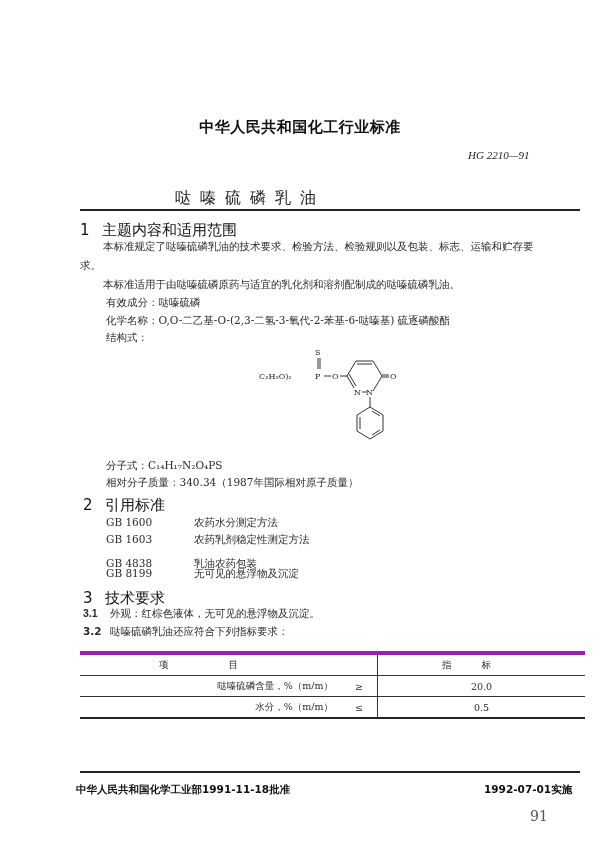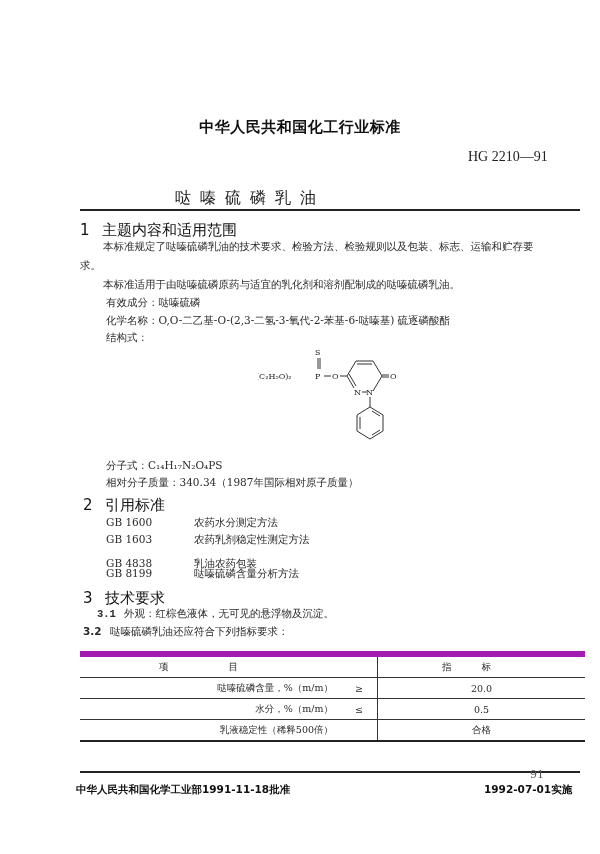--- a/index.html
+++ b/index.html
@@ -2,40 +2,40 @@
 <html><head>
 <meta charset="utf-8">
 <style>
   html, body { margin: 0; padding: 0; }
   body {
     width: 600px; height: 854px; background: #ffffff; position: relative; overflow: hidden;
     font-family: "DejaVu Serif", "Liberation Serif", serif; color: #1a1a1a;
   }
   .abs { position: absolute; }
   .hdr-title { left: 0; width: 600px; top: 118px; text-align: center; font-family: "DejaVu Sans", sans-serif; font-weight: bold; font-size: 15px; letter-spacing: 0.5px; color: #111; }
-  .std-no { left: 468px; top: 149px; font-size: 14px; color: #222; font-family: "Liberation Serif", serif; }
+  .std-no { left: 468px; top: 149px; font-size: 11px; color: #222; font-family: "Liberation Serif", serif; font-style: italic; }
   .doc-title { left: 0; width: 500px; top: 160px; text-align: center; font-size: 16px; letter-spacing: 9px; color: #222; margin-top: 28px; }
   .rule { left: 80px; width: 500px; height: 2px; background: #222; }
   .sec-h { font-family: "DejaVu Sans", sans-serif; font-weight: normal; font-size: 15px; color: #111; }
   .sec-h .num { display: inline-block; width: 22px; }
   .body-t { font-size: 10.5px; color: #2a2a2a; white-space: nowrap; }
   .ref-row { font-size: 10.5px; color: #2a2a2a; white-space: nowrap; }
   .ref-row .code { display: inline-block; width: 88px; }
   table.spec { position: absolute; left: 80px; top: 651px; width: 505px; border-collapse: collapse; font-size: 9.5px; color: #2a2a2a; }
   table.spec td, table.spec th { height: 20px; padding: 0 8px; border-bottom: 1px solid #333; font-weight: normal; }
-  table.spec thead th { border-top: 6px solid #a21caf; border-bottom: 1.5px solid #333; }
+  table.spec thead th { border-top: 4px solid #a21caf; border-bottom: 1.5px solid #333; }
   table.spec tr:last-child td { border-bottom: 2px solid #222; }
   table.spec .c-item { width: 245px; text-align: right; }
   table.spec .c-op { width: 20px; text-align: center; border-right: 1px solid #333; }
   table.spec .c-val { text-align: center; }
   table.spec th.c-item { text-align: center; letter-spacing: 60px; }
   table.spec th.c-val { letter-spacing: 30px; }
   .foot-left { left: 76px; top: 783px; font-family: "DejaVu Sans", sans-serif; font-weight: bold; font-size: 10.5px; color: #111; }
   .foot-right { left: 484px; top: 783px; font-family: "DejaVu Sans", sans-serif; font-weight: bold; font-size: 10.5px; color: #111; }
-  .page-no { left: 530px; top: 768px; font-size: 11px; color: #555; }
+  .page-no { left: 530px; top: 808px; font-size: 14px; color: #555; }
   .mol { left: 258px; top: 345px; width: 160px; height: 105px; }
 </style>
 </head>
 <body>
 
 <div class="abs hdr-title">中华人民共和国化工行业标准</div>
 <div class="abs std-no">HG 2210—91</div>
 <div class="abs doc-title">哒嗪硫磷乳油</div>
 
 <div class="abs rule" style="top:209px;"></div>
@@ -99,28 +99,28 @@
 <div class="abs ref-row" style="left:106px; top:516px;">
   <span class="code">GB 1600</span><span>农药水分测定方法</span>
 </div>
 <div class="abs ref-row" style="left:106px; top:533px;">
   <span class="code">GB 1603</span><span>农药乳剂稳定性测定方法</span>
 </div>
 <div class="abs ref-row" style="left:106px; top:550px;margin-top:7px;">
   <span class="code">GB 4838</span><span>乳油农药包装</span>
 </div>
 <div class="abs ref-row" style="left:106px; top:567px;">
-  <span class="code">GB 8199</span><span>哒嗪硫磷含量分析方法</span>
+  <span class="code">GB 8199</span><span>无可见的悬浮物及沉淀</span>
 </div>
 
 <div class="abs sec-h" style="left:83px; top:589px;">
   <span class="num">3</span><span>技术要求</span>
 </div>
 <div class="abs body-t" style="left:83px; top:607px;">
-  <span style="font-family:Liberation Mono, monospace;font-weight:bold;display:inline-block;width:27px;margin-left:14px;">3.1</span><span>外观：红棕色液体，无可见的悬浮物及沉淀。</span>
+  <span style="font-family:Liberation Sans, sans-serif;font-weight:bold;display:inline-block;width:27px;">3.1</span><span>外观：红棕色液体，无可见的悬浮物及沉淀。</span>
 </div>
 <div class="abs body-t" style="left:83px; top:625px;">
   <span style="font-family:'DejaVu Sans',sans-serif;font-weight:bold;display:inline-block;width:27px;">3.2</span><span>哒嗪硫磷乳油还应符合下列指标要求：</span>
 </div>
 
 <table class="spec">
   <thead>
     <tr>
       <th class="c-item" colspan="2" style="border-right:1px solid #333;">项目</th>
       <th class="c-val">指标</th>
@@ -130,24 +130,19 @@
     <tr>
       <td class="c-item">哒嗪硫磷含量，%（m/m）</td>
       <td class="c-op">≥</td>
       <td class="c-val">20.0</td>
     </tr>
     <tr>
       <td class="c-item">水分，%（m/m）</td>
       <td class="c-op">≤</td>
       <td class="c-val">0.5</td>
     </tr>
-    <tr>
-      <td class="c-item">乳液稳定性（稀释500倍）</td>
-      <td class="c-op"></td>
-      <td class="c-val">合格</td>
-    </tr>
   </tbody>
 </table>
 
 <div class="abs rule" style="top:771px;"></div>
 <div class="abs foot-left">中华人民共和国化学工业部1991-11-18批准</div>
 <div class="abs foot-right">1992-07-01实施</div>
 <div class="abs page-no">91</div>
 
 </body></html>

